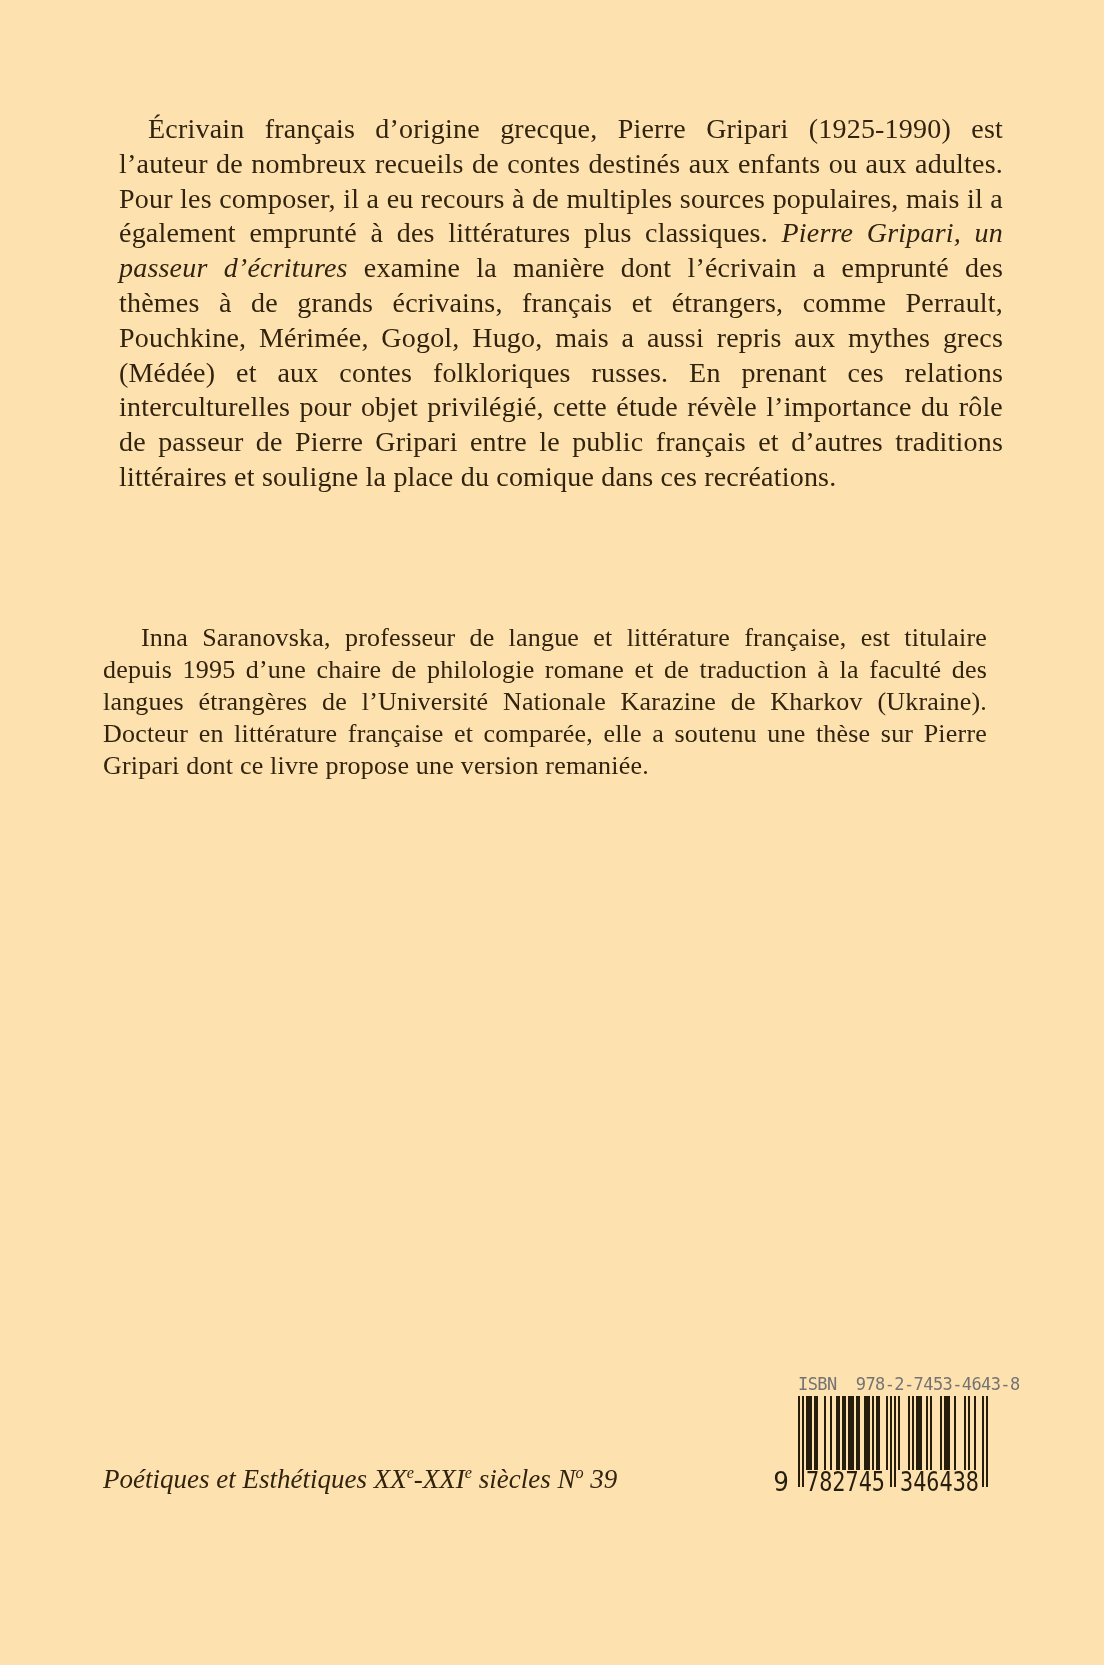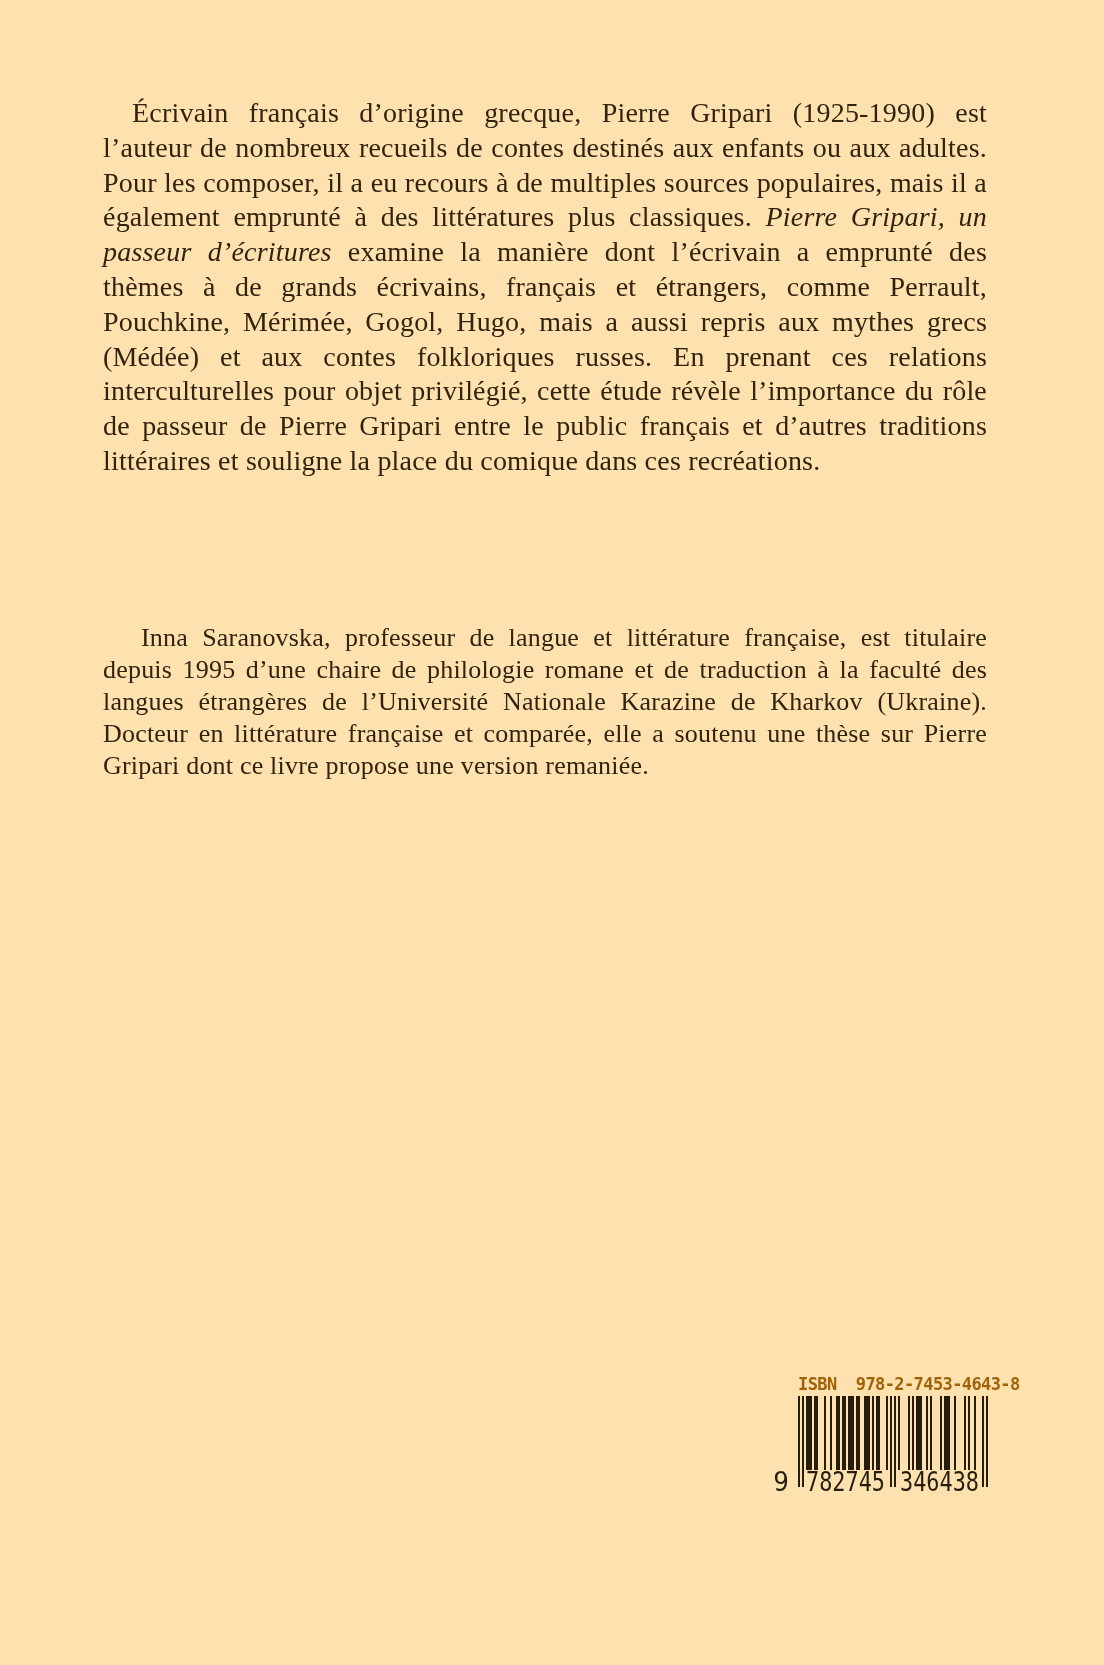--- a/index.html
+++ b/index.html
@@ -15,21 +15,21 @@
   .page {
     position: absolute;
     inset: 0;
     background: #FDE2B0;
   }
   .synopsis {
     position: absolute;
     left: 103px;
     top: 96px;
     width: 884px;
-    margin: 0;
+    margin: 16px;
     font-size: 28px;
     line-height: 34.8px;
     text-align: justify;
     text-indent: 29px;
     letter-spacing: 0.2px;
   }
   .synopsis em { font-style: italic; }
   .bio {
     position: absolute;
     left: 103px;
@@ -64,39 +64,39 @@
   .isbn-label {
     margin-left: 27px;
     width: 190px;
     height: 22px;
     line-height: 22px;
     text-align: right;
     font-family: "DejaVu Sans Mono", "Liberation Sans", monospace;
     font-size: 17px;
     letter-spacing: -0.6px;
     white-space: pre;
-    color: #a16207;
-    font-weight: bold;
+    color: #737373;
   }
   .bars-svg { display: block; margin-top: 1px; }
   .ean-digit {
     font-family: "DejaVu Sans Mono", monospace;
     font-size: 26px;
     fill: #261D0D;
   }
 </style>
 </head>
 <body style="background: rgb(253, 226, 176); color: rgb(50, 35, 15);">
 
 <div class="page">
 
   <p class="synopsis"><span>Écrivain français d’origine grecque, Pierre Gripari (1925-1990) est l’auteur de nombreux recueils de contes destinés aux enfants ou aux adultes. Pour les composer, il a eu recours à de multiples sources populaires, mais il a également emprunté à des littératures plus classiques. </span><em>Pierre Gripari, un passeur d’écritures</em><span> examine la manière dont l’écrivain a emprunté des thèmes à de grands écrivains, français et étrangers, comme Perrault, Pouchkine, Mérimée, Gogol, Hugo, mais a aussi repris aux mythes grecs (Médée) et aux contes folkloriques russes. En prenant ces relations interculturelles pour objet privilégié, cette étude révèle l’importance du rôle de passeur de Pierre Gripari entre le public français et d’autres traditions littéraires et souligne la place du comique dans ces recréations.</span></p>
 
   <p class="bio">Inna Saranovska, professeur de langue et littérature française, est titulaire depuis 1995 d’une chaire de philologie romane et de traduction à la faculté des langues étrangères de l’Université Nationale Karazine de Kharkov (Ukraine). Docteur en littérature française et comparée, elle a soutenu une thèse sur Pierre Gripari dont ce livre propose une version remaniée.</p>
 
+  <div class="collection"><span>Poétiques et Esthétiques XX</span><sup>e</sup><span>-XXI</span><sup>e</sup><span> siècles N</span><sup>o</sup><span> 39</span></div>
 
   <div class="barcode-block">
     <div class="isbn-label">ISBN  978-2-7453-4643-8</div>
     <svg class="bars-svg" width="224" height="100" viewBox="0 0 224 100" xmlns="http://www.w3.org/2000/svg">
         <rect x="27" y="0" width="2" height="91" fill="#261D0D"></rect>
         <rect x="31" y="0" width="2" height="91" fill="#261D0D"></rect>
         <rect x="35" y="0" width="2" height="74" fill="#261D0D"></rect>
         <rect x="37" y="0" width="2" height="74" fill="#261D0D"></rect>
         <rect x="39" y="0" width="2" height="74" fill="#261D0D"></rect>
         <rect x="43" y="0" width="2" height="74" fill="#261D0D"></rect>

